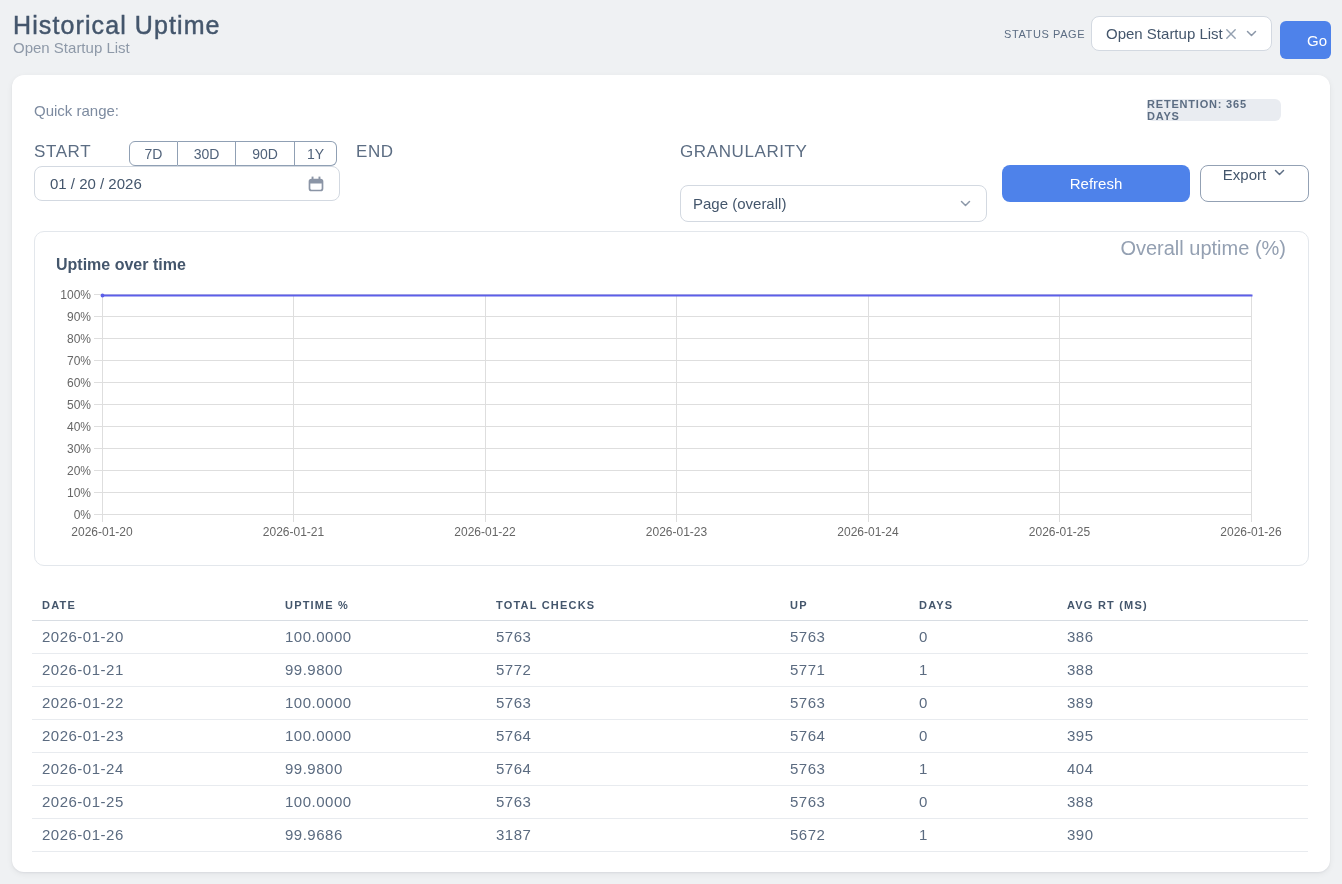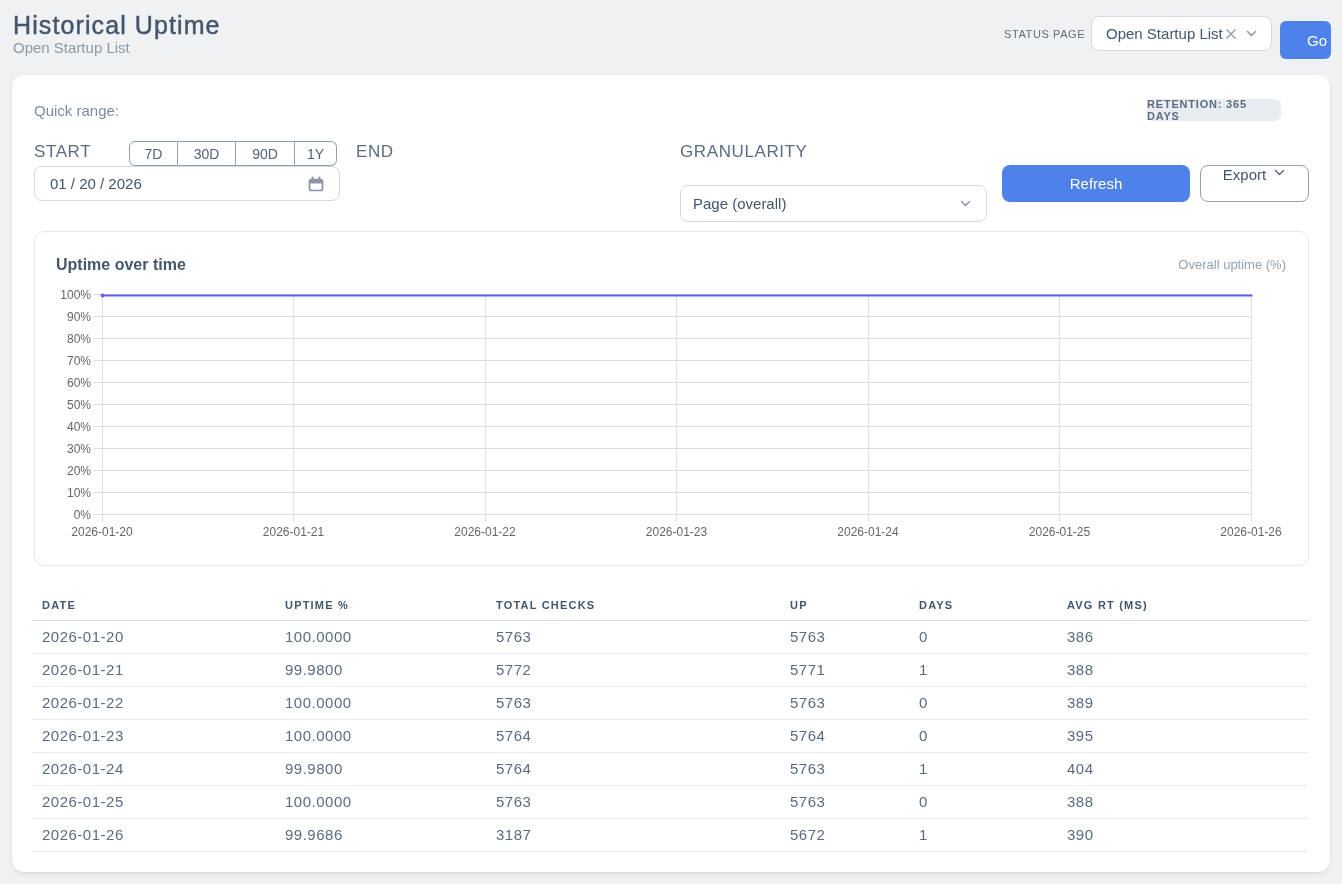--- a/index.html
+++ b/index.html
@@ -30,21 +30,21 @@
 
   .flabel { top:71px; font-size:17px; line-height:11px; font-weight:500; letter-spacing:0.6px; color:#5c6d83; }
   .input { top:91px; height:35px; background:#fff; border:1px solid #d3d9e1; border-radius:8px; display:flex; align-items:center; padding-left:15px; font-size:15px; color:#44566c; }
   .gsel { top:90px; height:37px; padding-left:12px;margin-top:20px; }
   .input .grow { flex:1; }
   .refresh { left:990px; top:90px; width:188px; height:37px; background:#4e82ea; border-radius:8px; color:#fff; font-size:15px; display:flex; align-items:center; justify-content:center; }
   .export { left:1188px; top:90px; width:109px; height:37px; background:#fff; border:1px solid #93a1b4; border-radius:8px; color:#44566c; font-size:15px; display:flex; align-items:flex-start; justify-content:center; gap:7px; }
 
   .chartcard { left:22px; top:156px; width:1275px; height:335px; border:1px solid #e3e7ec; border-radius:10px; background:#fff;padding-left:8px; }
   .ctitle { left:21px; top:24px; font-size:16px; line-height:17px; font-weight:700; color:#44566c; }
-  .clegend { right:22px; top:25px; font-size:13px; line-height:16px; color:#94a0b2; }
+  .clegend { right:22px; top:8px; font-size:20px; line-height:16px; color:#94a0b2; }
 
   table { position:absolute; left:20px; top:516px; width:1276px; border-collapse:collapse; table-layout:fixed; }
   th { height:29px; font-size:11px; font-weight:700; letter-spacing:1.2px; color:#44566c; text-align:left; padding:0 0 0 10px; border-bottom:1px solid #d8dde3; vertical-align:middle; }
   td { height:33px; font-size:15px; letter-spacing:0.5px; color:#5b6b80; padding:0 0 0 10px; border-bottom:1px solid #e8ebef; vertical-align:middle; }
 </style>
 </head>
 <body>
   <div class="abs h1">Historical Uptime</div>
   <div class="abs sub">Open Startup List</div>
 

